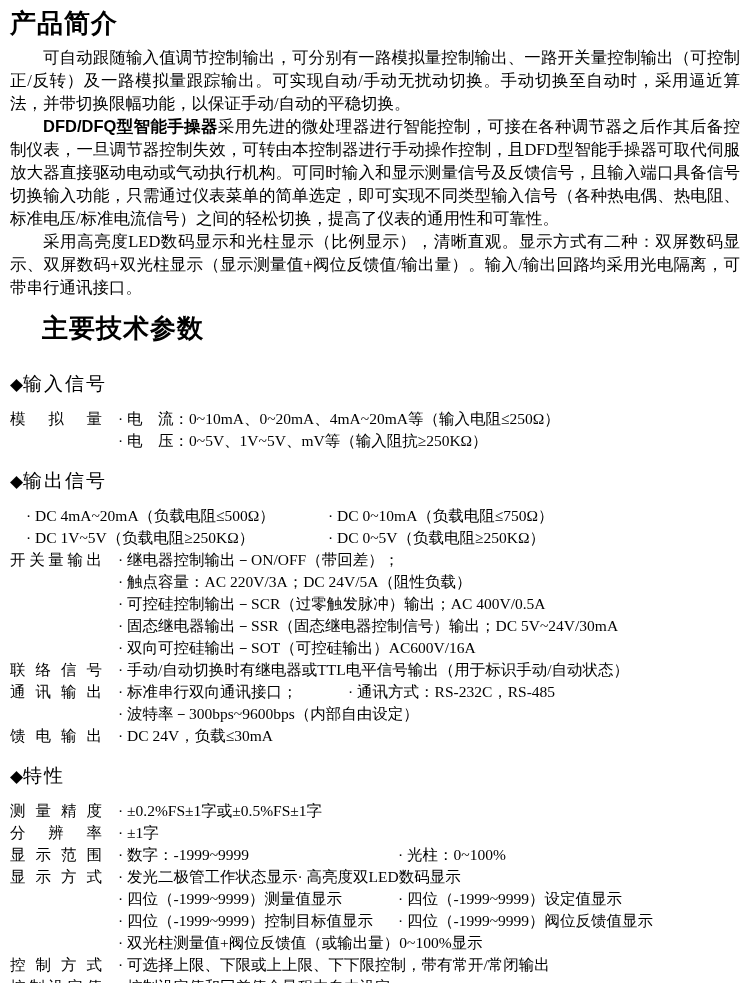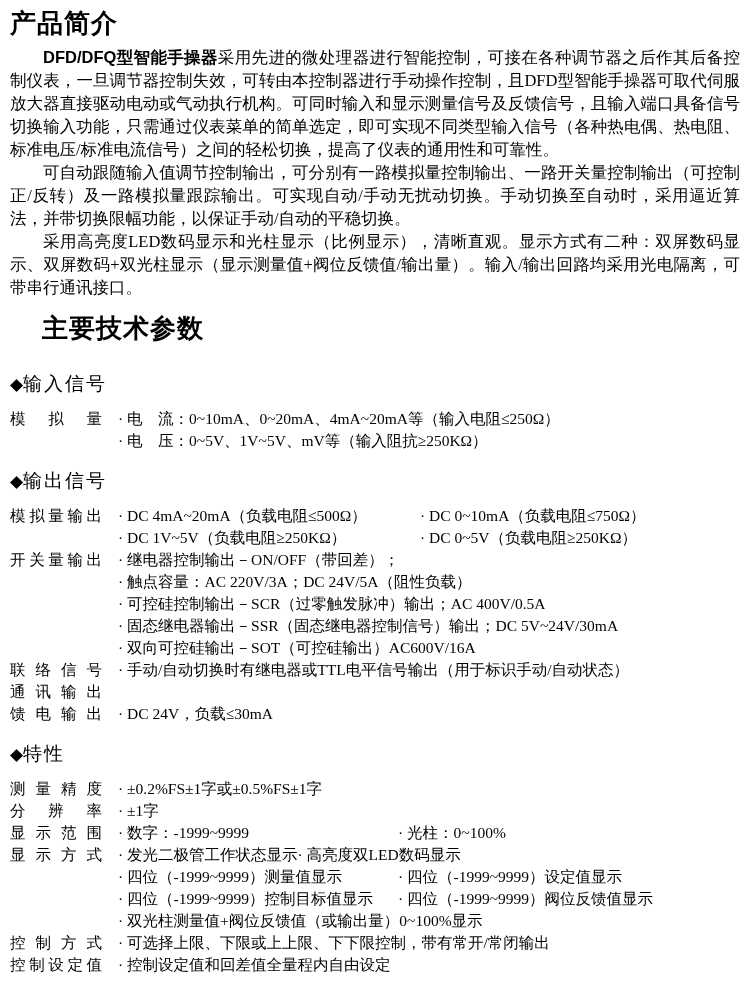--- a/index.html
+++ b/index.html
@@ -61,22 +61,22 @@
   .c1-out  { min-width: 302px; flex-shrink: 0; }
   .c1-comm { min-width: 230px; flex-shrink: 0; }
   .c1-feat { min-width: 280px; flex-shrink: 0; }
 </style>
 </head>
 <body>
 
 <h1 class="h1">产品简介</h1>
 
 <div class="intro">
+  <p>可自动跟随输入值调节控制输出，可分别有一路模拟量控制输出、一路开关量控制输出（可控制正/反转）及一路模拟量跟踪输出。可实现自动/手动无扰动切换。手动切换至自动时，采用逼近算法，并带切换限幅功能，以保证手动/自动的平稳切换。</p>
   <p><span class="lead">DFD/DFQ型智能手操器</span><span>采用先进的微处理器进行智能控制，可接在各种调节器之后作其后备控制仪表，一旦调节器控制失效，可转由本控制器进行手动操作控制，且DFD型智能手操器可取代伺服放大器直接驱动电动或气动执行机构。可同时输入和显示测量信号及反馈信号，且输入端口具备信号切换输入功能，只需通过仪表菜单的简单选定，即可实现不同类型输入信号（各种热电偶、热电阻、标准电压/标准电流信号）之间的轻松切换，提高了仪表的通用性和可靠性。</span></p>
-  <p>可自动跟随输入值调节控制输出，可分别有一路模拟量控制输出、一路开关量控制输出（可控制正/反转）及一路模拟量跟踪输出。可实现自动/手动无扰动切换。手动切换至自动时，采用逼近算法，并带切换限幅功能，以保证手动/自动的平稳切换。</p>
   <p>采用高亮度LED数码显示和光柱显示（比例显示），清晰直观。显示方式有二种：双屏数码显示、双屏数码+双光柱显示（显示测量值+阀位反馈值/输出量）。输入/输出回路均采用光电隔离，可带串行通讯接口。</p>
 </div>
 
 <h1 class="h1 tech-title">主要技术参数</h1>
 
 <div class="section">
   <div class="sec-head"><span class="diamond">◆</span><span>输入信号</span></div>
   <div class="rows">
     <div class="spec-row">
       <div class="spec-label">模拟量</div>
@@ -90,21 +90,20 @@
       </div>
     </div>
   </div>
 </div>
 
 <div class="section">
   <div class="sec-head gap"><span class="diamond">◆</span><span>输出信号</span></div>
   <div class="rows">
 
     <div class="spec-row">
-      <div class="spec-label">模拟量输出</div>
       <div class="spec-content">
         <div class="spec-line">
           <span class="cell c1-out">· DC 4mA~20mA（负载电阻≤500Ω）</span>
           <span class="cell">· DC 0~10mA（负载电阻≤750Ω）</span>
         </div>
         <div class="spec-line">
           <span class="cell c1-out">· DC 1V~5V（负载电阻≥250KΩ）</span>
           <span class="cell">· DC 0~5V（负载电阻≥250KΩ）</span>
         </div>
       </div>
@@ -135,20 +134,29 @@
       <div class="spec-label">联络信号</div>
       <div class="spec-content">
         <div class="spec-line">
             <span class="cell">· 手动/自动切换时有继电器或TTL电平信号输出（用于标识手动/自动状态）</span>
           </div>
       </div>
     </div>
 
     <div class="spec-row">
       <div class="spec-label">通讯输出</div>
+      <div class="spec-content">
+        <div class="spec-line">
+          <span class="cell c1-comm">· 标准串行双向通讯接口；</span>
+          <span class="cell">· 通讯方式：RS-232C，RS-485</span>
+        </div>
+        <div class="spec-line">
+            <span class="cell">· 波特率－300bps~9600bps（内部自由设定）</span>
+          </div>
+      </div>
     </div>
 
     <div class="spec-row">
       <div class="spec-label">馈电输出</div>
       <div class="spec-content">
         <div class="spec-line">
             <span class="cell">· DC 24V，负载≤30mA</span>
           </div>
       </div>
     </div>

